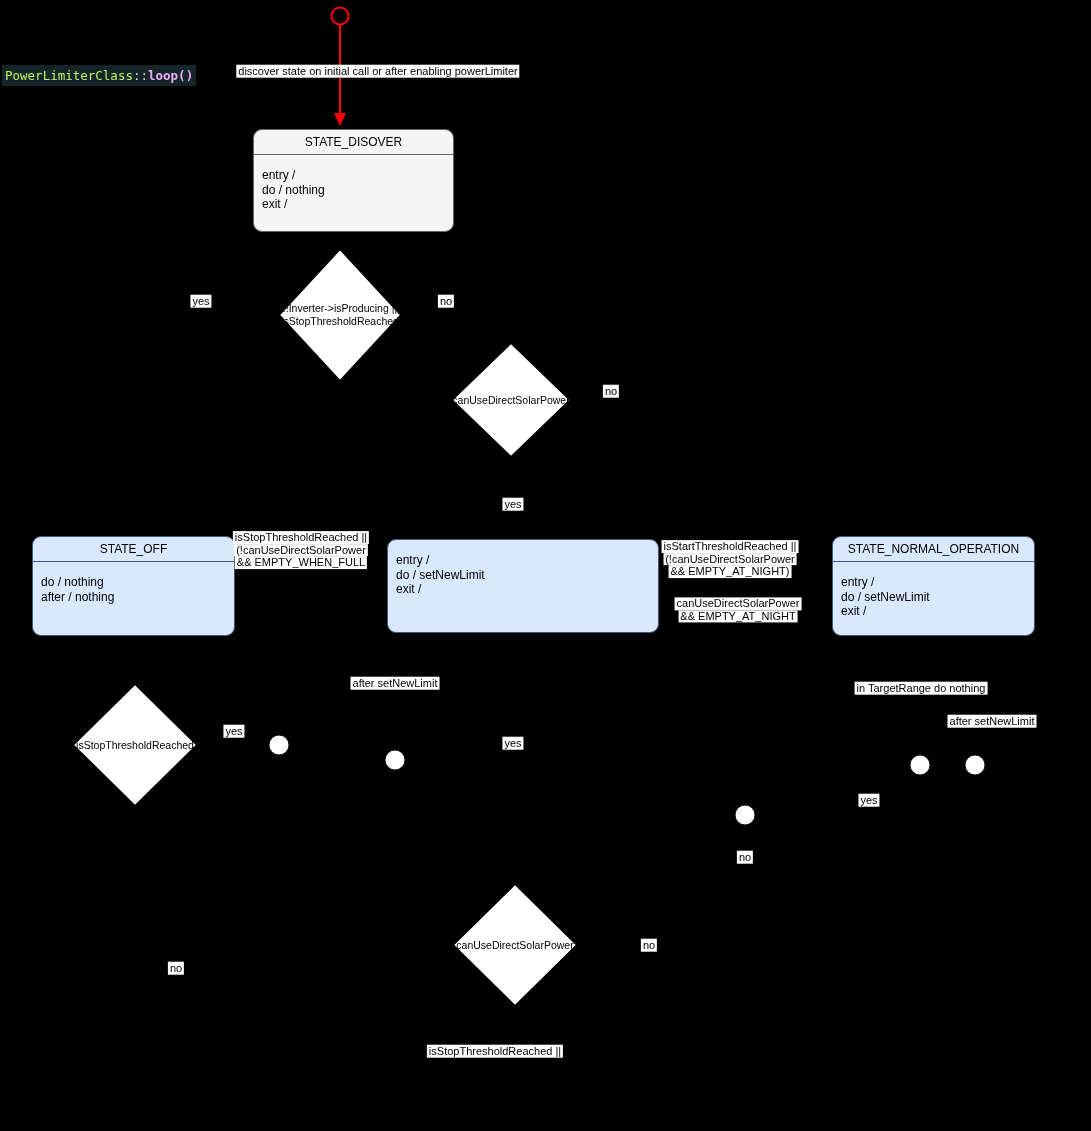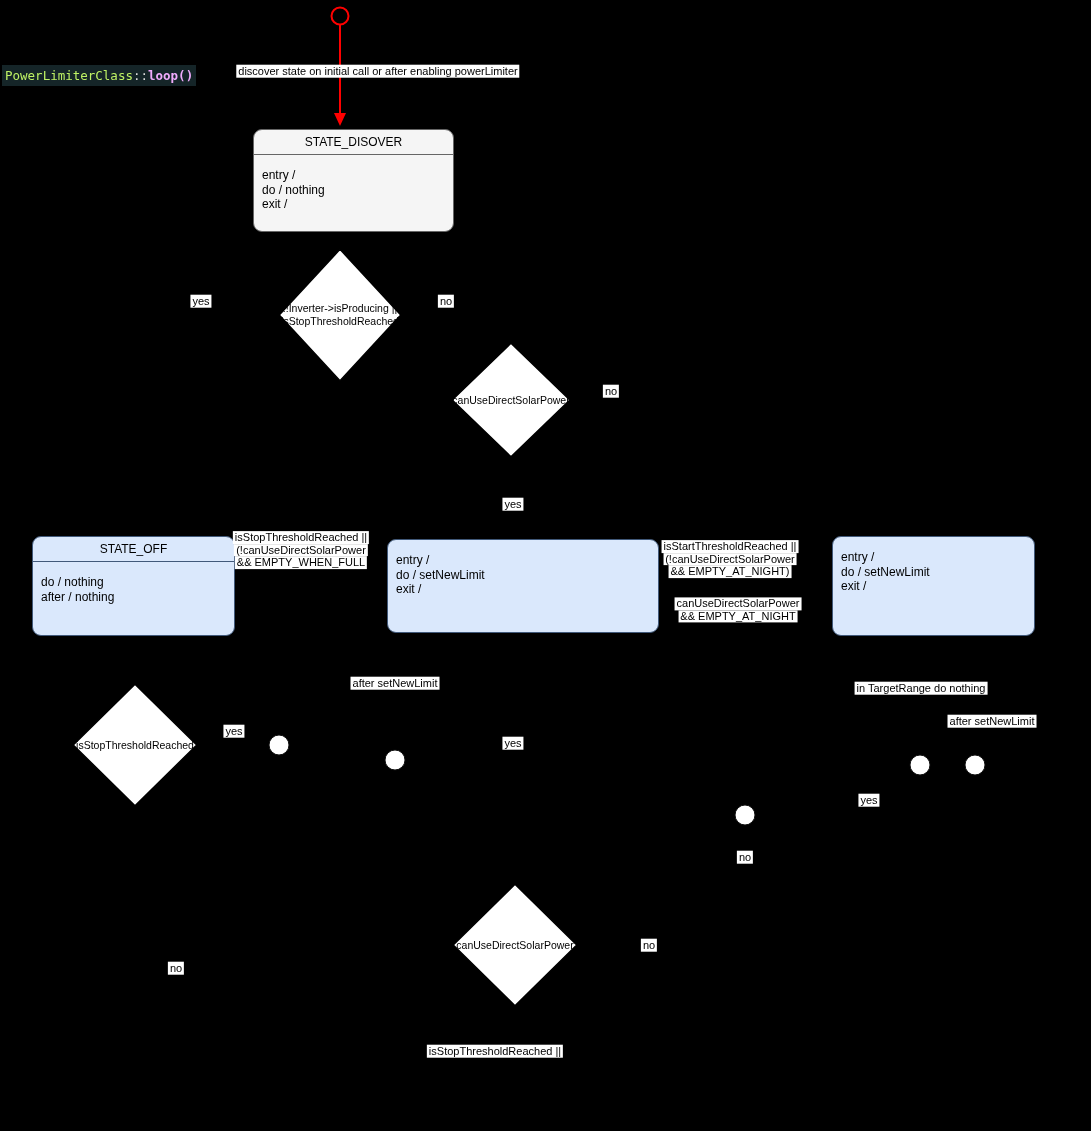--- a/index.html
+++ b/index.html
@@ -101,20 +101,21 @@
     <div><span class="ln">isStartThresholdReached ||</span></div>
     <div><span class="ln">(!canUseDirectSolarPower</span></div>
     <div><span class="ln">&amp;&amp; EMPTY_AT_NIGHT)</span></div>
   </div>
   <div class="elabel" style="left:738px;top:610px;">
     <div><span class="ln">canUseDirectSolarPower</span></div>
     <div><span class="ln">&amp;&amp; EMPTY_AT_NIGHT</span></div>
   </div>
 
   <div class="state blue" style="left:820px;top:536px;width:201px;height:98px;">
+    <div class="title">STATE_NORMAL_OPERATION</div>
     <div class="body">
       <div>entry /</div>
       <div>do / setNewLimit</div>
       <div>exit /</div>
     </div>
   </div>
 
   <div class="diamond" style="left:72px;top:683px;width:126px;height:124px;">
     <svg viewBox="0 0 100 100" preserveAspectRatio="none">
         <polygon points="50,1 99,50 50,99 1,50" fill="#ffffff" stroke="#000000" stroke-width="1.5" vector-effect="non-scaling-stroke"></polygon>

